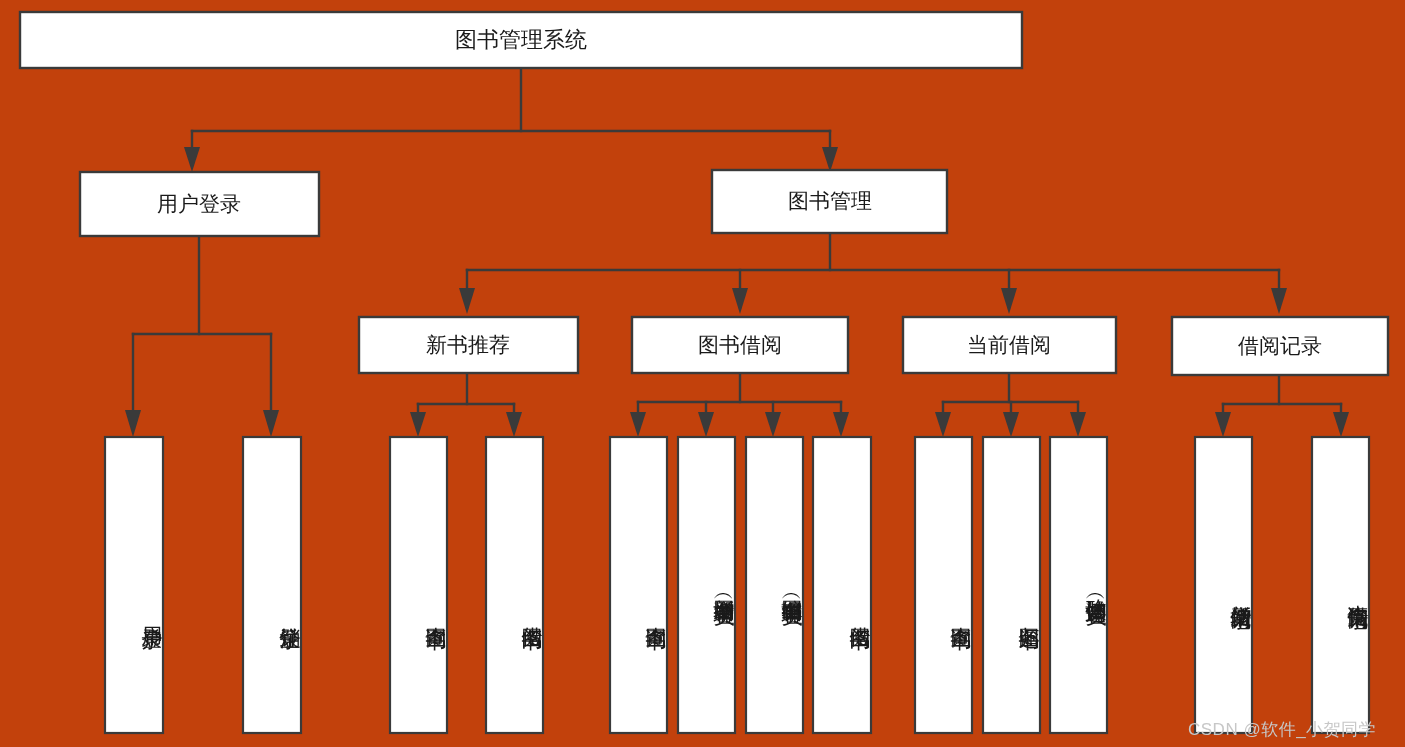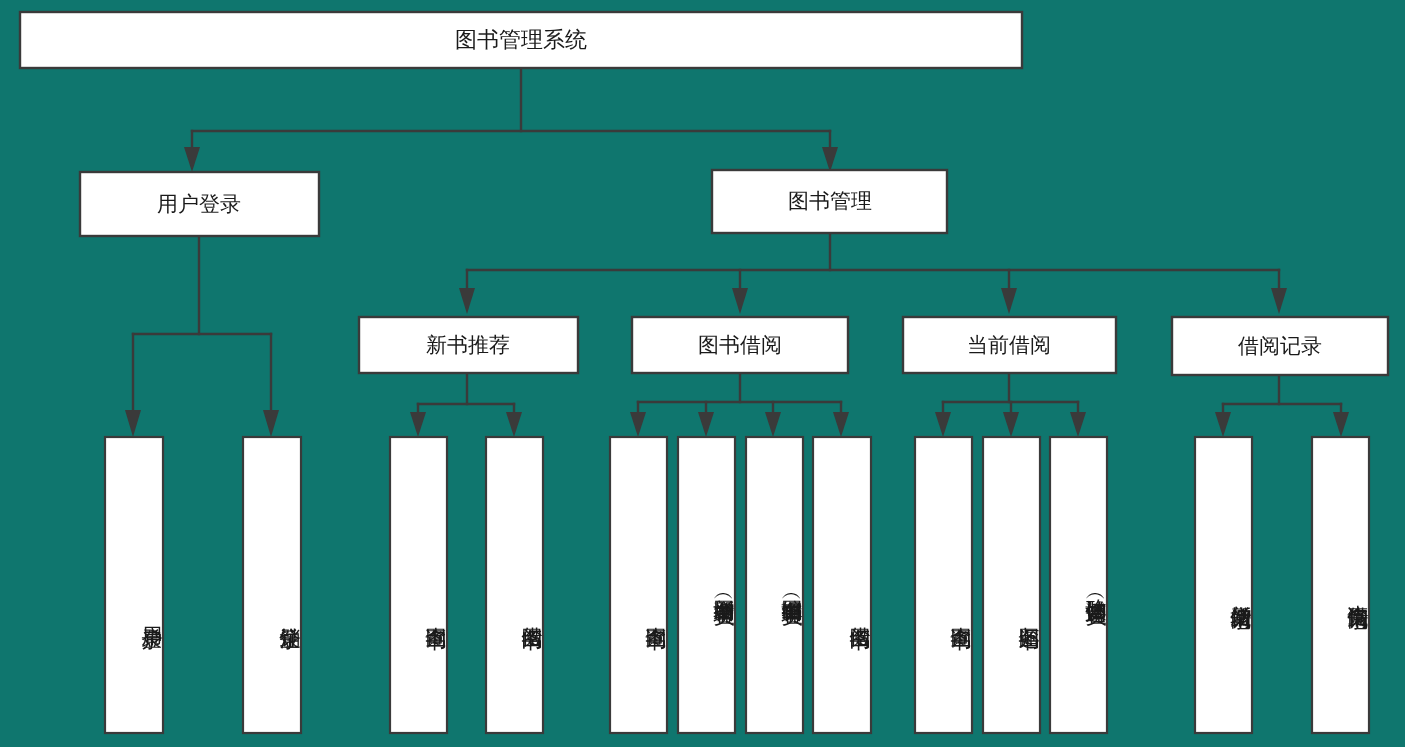--- a/index.html
+++ b/index.html
@@ -10,21 +10,21 @@
   body {
     width: 1405px;
     height: 747px;
     font-family: "Liberation Sans", "DejaVu Sans", sans-serif;
     overflow: hidden;
   }
   #diagram-root {
     position: relative;
     width: 1405px;
     height: 747px;
-    background: #0f766e;
+    background: #c2410c;
   }
   svg.diagram-canvas {
     position: absolute;
     left: 0;
     top: 0;
     width: 1405px;
     height: 747px;
   }
   .node-box {
     fill: #ffffff;
@@ -260,14 +260,15 @@
   <div class="vlabel" style="left:915px; top:497px; width:57px; height:230px;">查询图书</div>
 
   <div class="vlabel" style="left:983px; top:497px; width:57px; height:230px;">归还图书</div>
 
   <div class="vlabel" style="left:1050px; top:443px; width:57px; height:286px;">确认归还（管理员）</div>
 
   <div class="vlabel" style="left:1195px; top:455px; width:57px; height:272px;">新增借阅记录</div>
 
   <div class="vlabel" style="left:1312px; top:455px; width:57px; height:272px;">查询借阅记录</div>
 
+  <div class="watermark">CSDN @软件_小贺同学</div>
 
 </div>
 
 </body></html>

